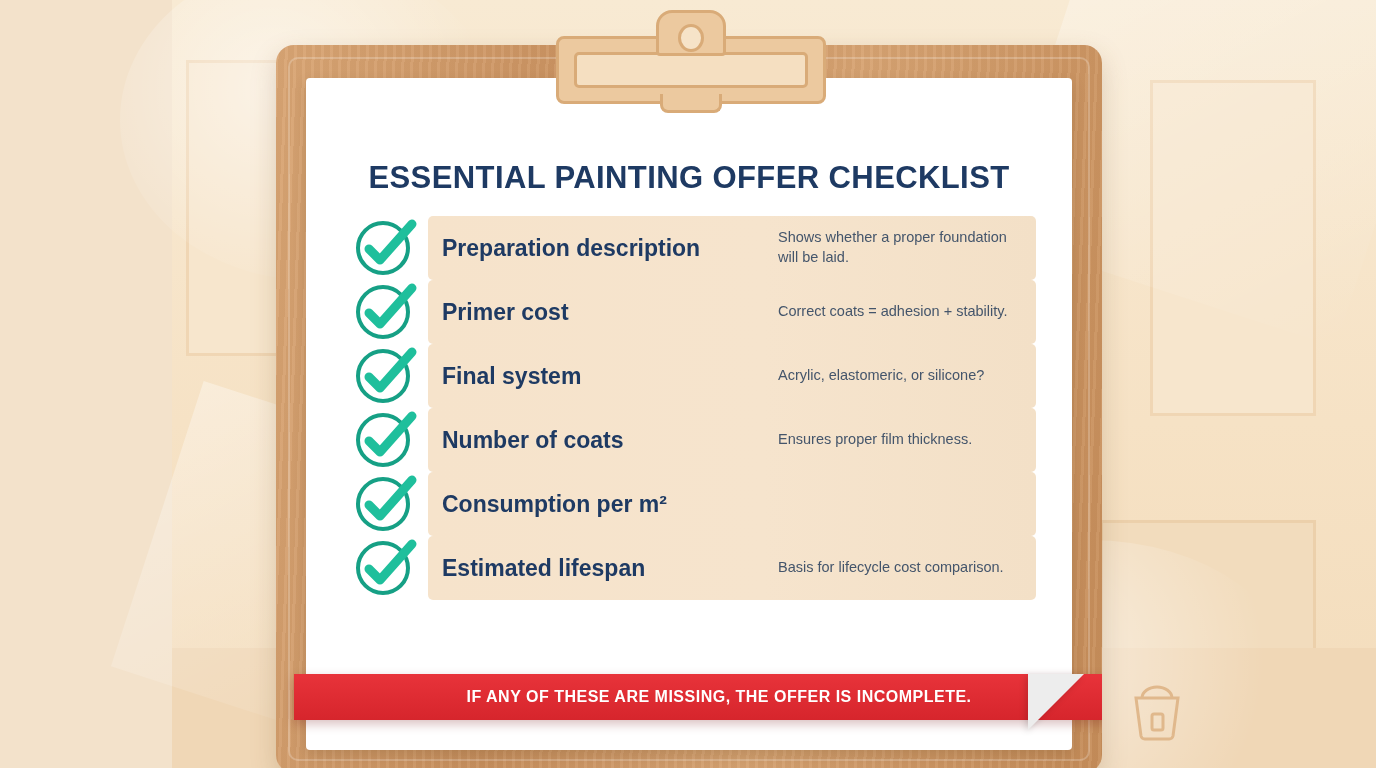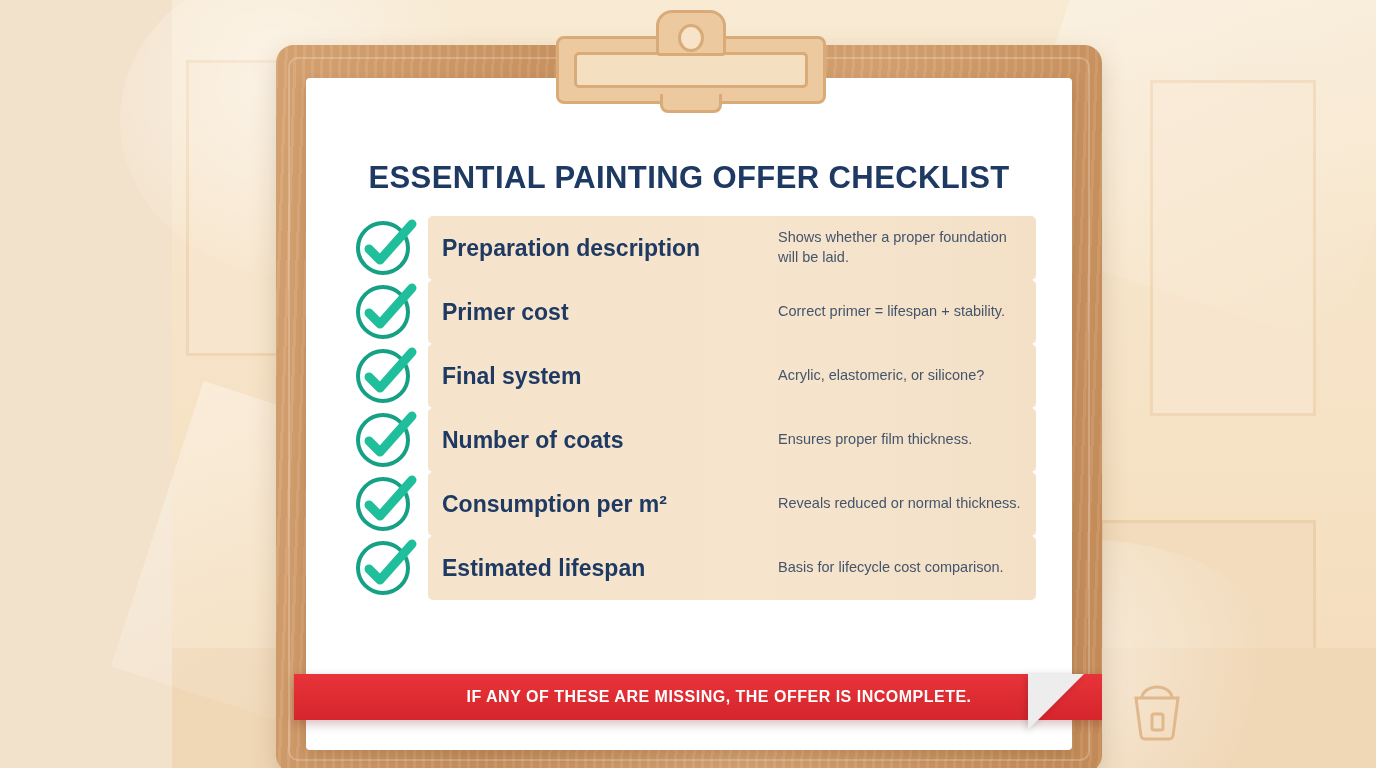--- a/index.html
+++ b/index.html
@@ -304,21 +304,21 @@
 
         <div class="row">
           <div class="row-bar"></div>
           <div class="check">
             <svg width="66" height="60" viewBox="0 0 66 60">
               <circle cx="31" cy="30" r="25" fill="none" stroke="#16A085" stroke-width="4"></circle>
               <path d="M17 31 L28 42 L60 6" fill="none" stroke="#1FBF9C" stroke-width="9" stroke-linecap="round" stroke-linejoin="round"></path>
             </svg>
           </div>
           <div class="row-label">Primer cost</div>
-          <div class="row-note">Correct primer = lifespan + stability.</div>
+          <div class="row-note">Correct coats = adhesion + stability.</div>
         </div>
 
         <div class="row">
           <div class="row-bar"></div>
           <div class="check">
             <svg width="66" height="60" viewBox="0 0 66 60">
               <circle cx="31" cy="30" r="25" fill="none" stroke="#16A085" stroke-width="4"></circle>
               <path d="M17 31 L28 42 L60 6" fill="none" stroke="#1FBF9C" stroke-width="9" stroke-linecap="round" stroke-linejoin="round"></path>
             </svg>
           </div>
@@ -340,21 +340,20 @@
 
         <div class="row">
           <div class="row-bar"></div>
           <div class="check">
             <svg width="66" height="60" viewBox="0 0 66 60">
               <circle cx="31" cy="30" r="25" fill="none" stroke="#16A085" stroke-width="4"></circle>
               <path d="M17 31 L28 42 L60 6" fill="none" stroke="#1FBF9C" stroke-width="9" stroke-linecap="round" stroke-linejoin="round"></path>
             </svg>
           </div>
           <div class="row-label">Consumption per m²</div>
-          <div class="row-note">Reveals reduced or normal thickness.</div>
         </div>
 
         <div class="row">
           <div class="row-bar"></div>
           <div class="check">
             <svg width="66" height="60" viewBox="0 0 66 60">
               <circle cx="31" cy="30" r="25" fill="none" stroke="#16A085" stroke-width="4"></circle>
               <path d="M17 31 L28 42 L60 6" fill="none" stroke="#1FBF9C" stroke-width="9" stroke-linecap="round" stroke-linejoin="round"></path>
             </svg>
           </div>

